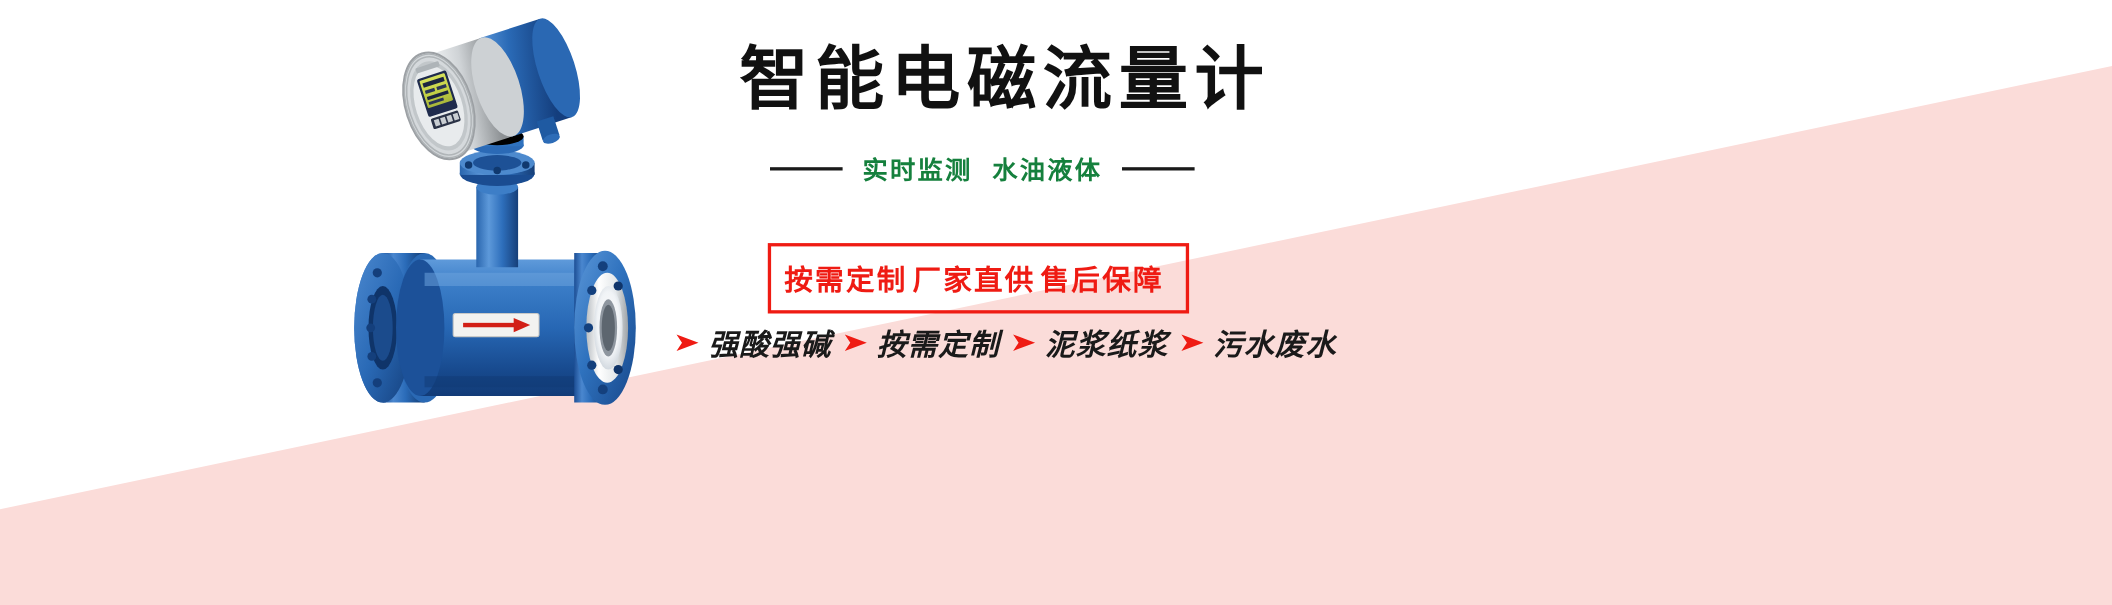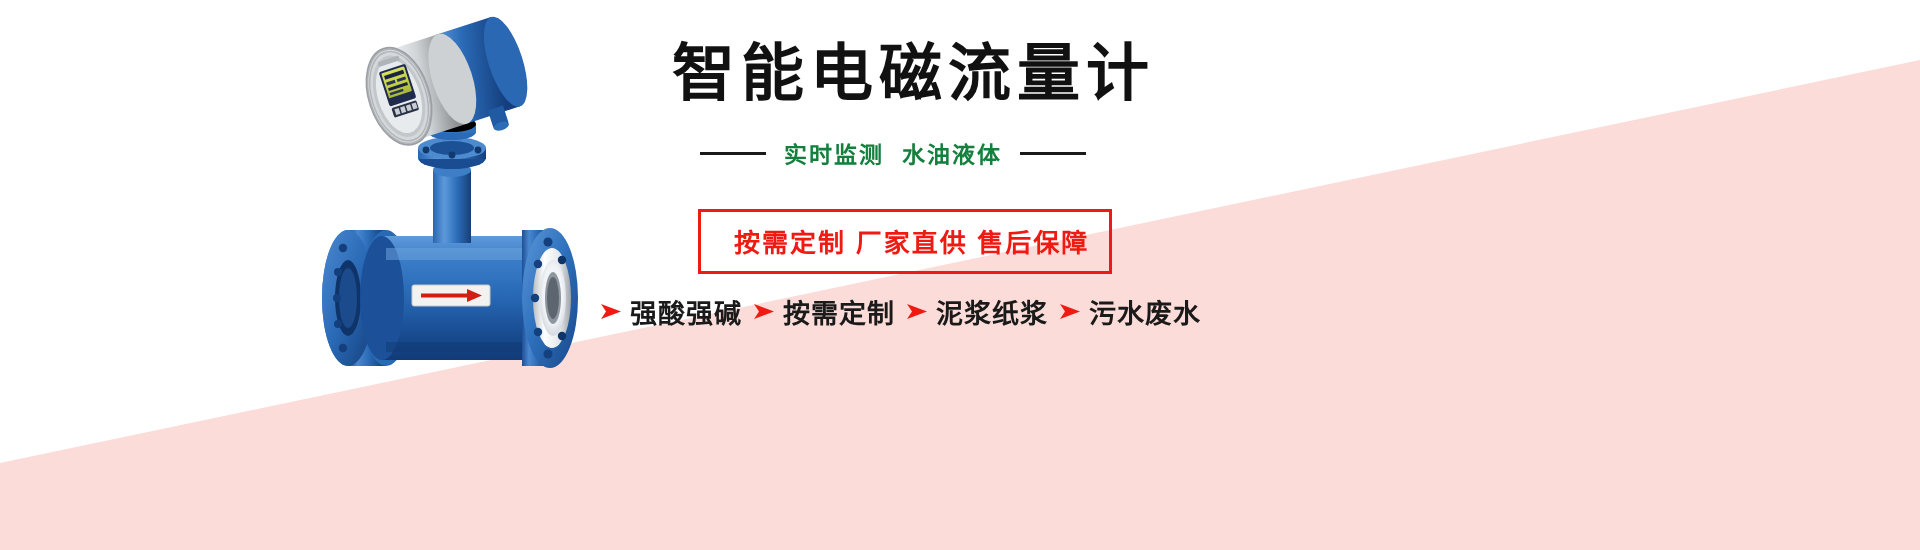--- a/index.html
+++ b/index.html
@@ -78,42 +78,42 @@
   .subtitle-text {
     font-size: 23px;
     font-weight: bold;
     color: #15803d;
     letter-spacing: 2px;
   }
 
   .promo-box {
     position: absolute;
     left: 98px;
-    top: 209px;
+    top: 221px;
     border: 3px solid #ef1b13;
-    padding: 10px 20px 11px 33px;
+    padding: 10px 20px 11px 12px;
     box-sizing: border-box;
     white-space: nowrap;
-    font-family: Liberation Mono, monospace;
   }
   .promo-text {
     font-size: 26px;
     font-weight: bold;
     color: #ef1b13;
     letter-spacing: 2px;
   }
 
   .features {
     position: absolute;
-    left: 0;
+    left: 14px;
     top: 292px;
     display: flex;
     align-items: flex-end;
     gap: 11px;
     white-space: nowrap;
+    font-style: italic;
   }
   .feature-item {
     display: flex;
     align-items: center;
     gap: 8px;
   }
   .arrow-icon {
     display: block;
     width: 22px;
     height: 19px;

